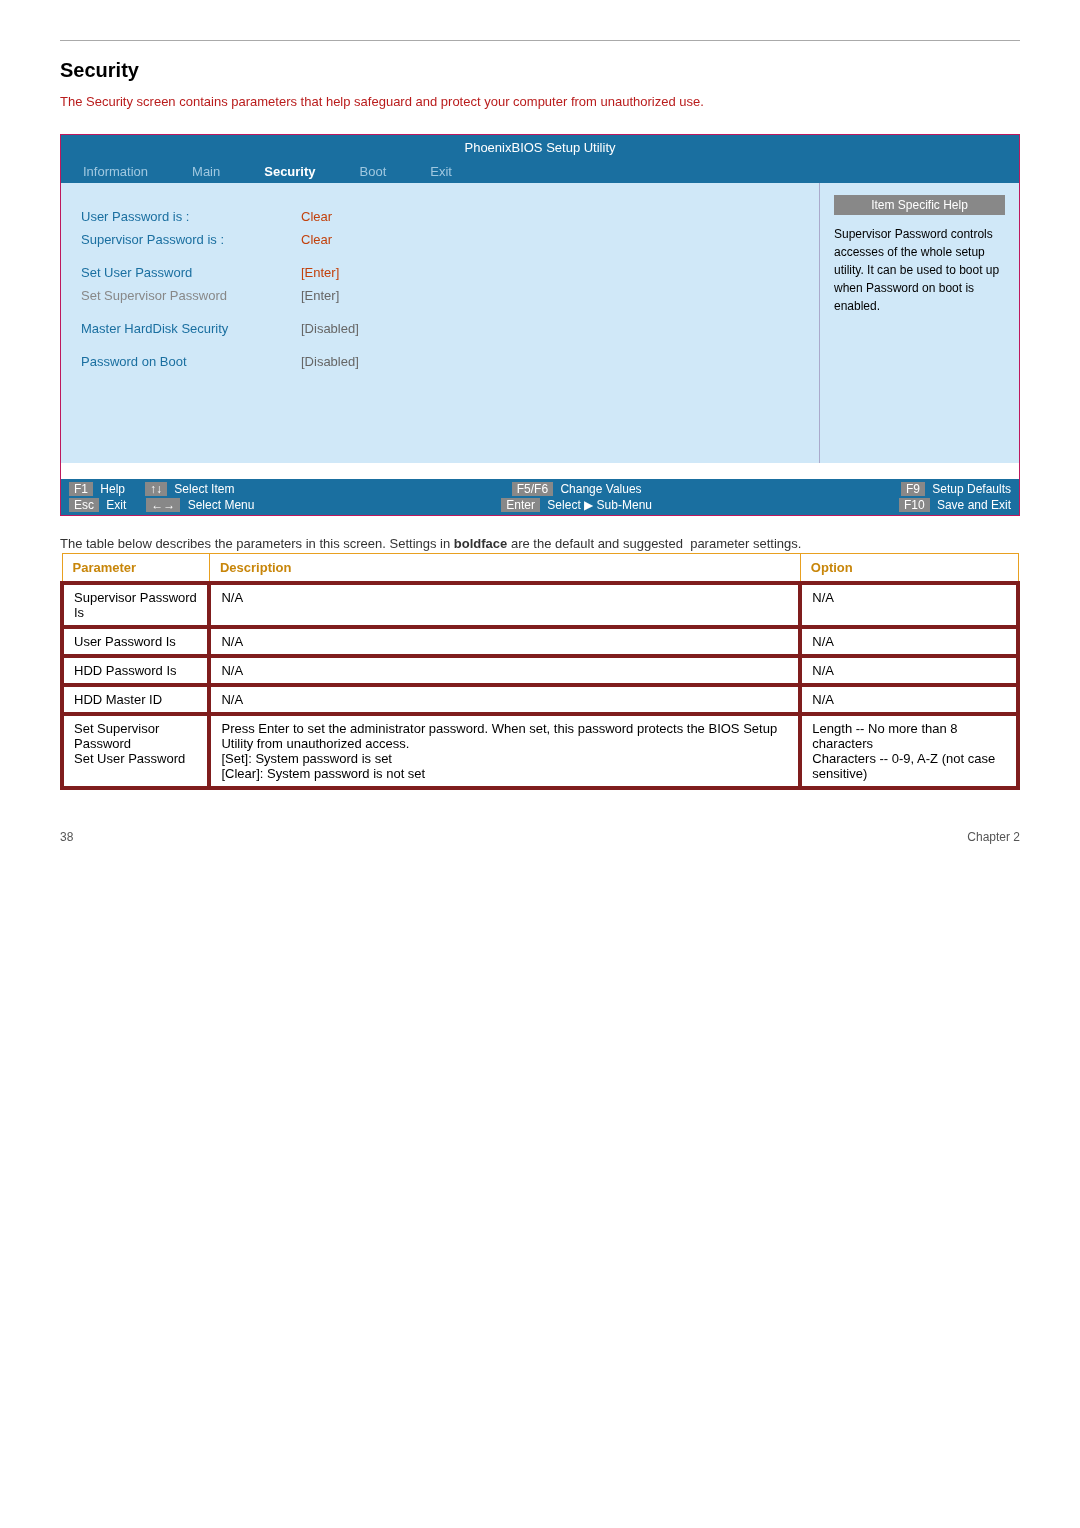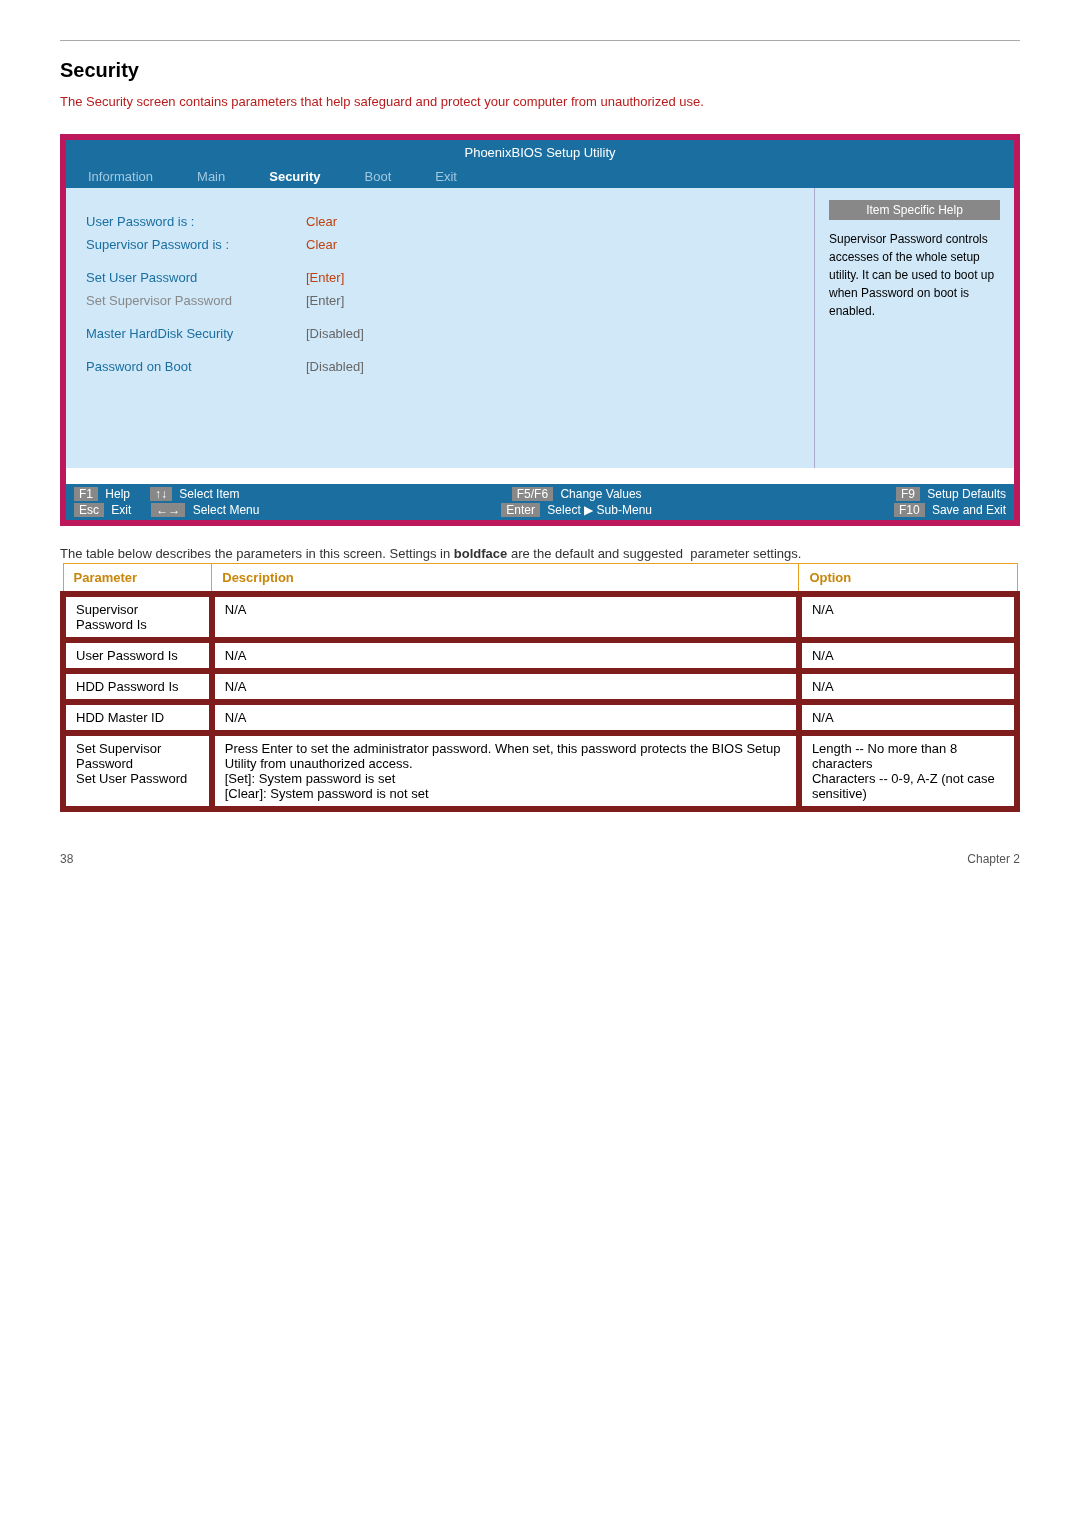--- a/index.html
+++ b/index.html
@@ -21,21 +21,21 @@
     }
     .page-desc {
       font-size: 13px;
       color: #b91c1c;
       margin-bottom: 22px;
       line-height: 1.5;
     }
 
     
     .bios-box {
-      border: 6px solid #be185d;
+      border: 1px solid #be185d;
       margin-bottom: 18px;
     }
     .bios-title-bar {
       background: #1a6fa0;
       color: #fff;
       text-align: center;
       padding: 5px 0;
       font-size: 13px;
       font-weight: normal;
     }
@@ -156,21 +156,21 @@
     }
     .param-table th {
       background: #fff;
       color: #c8860a;
       font-weight: bold;
       border: 1px solid #e8a020;
       padding: 6px 10px;
       text-align: left;
     }
     .param-table td {
-      border: 6px solid #7f1d1d;
+      border: 4px solid #7f1d1d;
       padding: 5px 10px;
       vertical-align: top;
     }
     .param-table tr:nth-child(odd) td {
       background: #fff;
     }
     .param-table tr:nth-child(even) td {
       background: #fff;
     }
 

